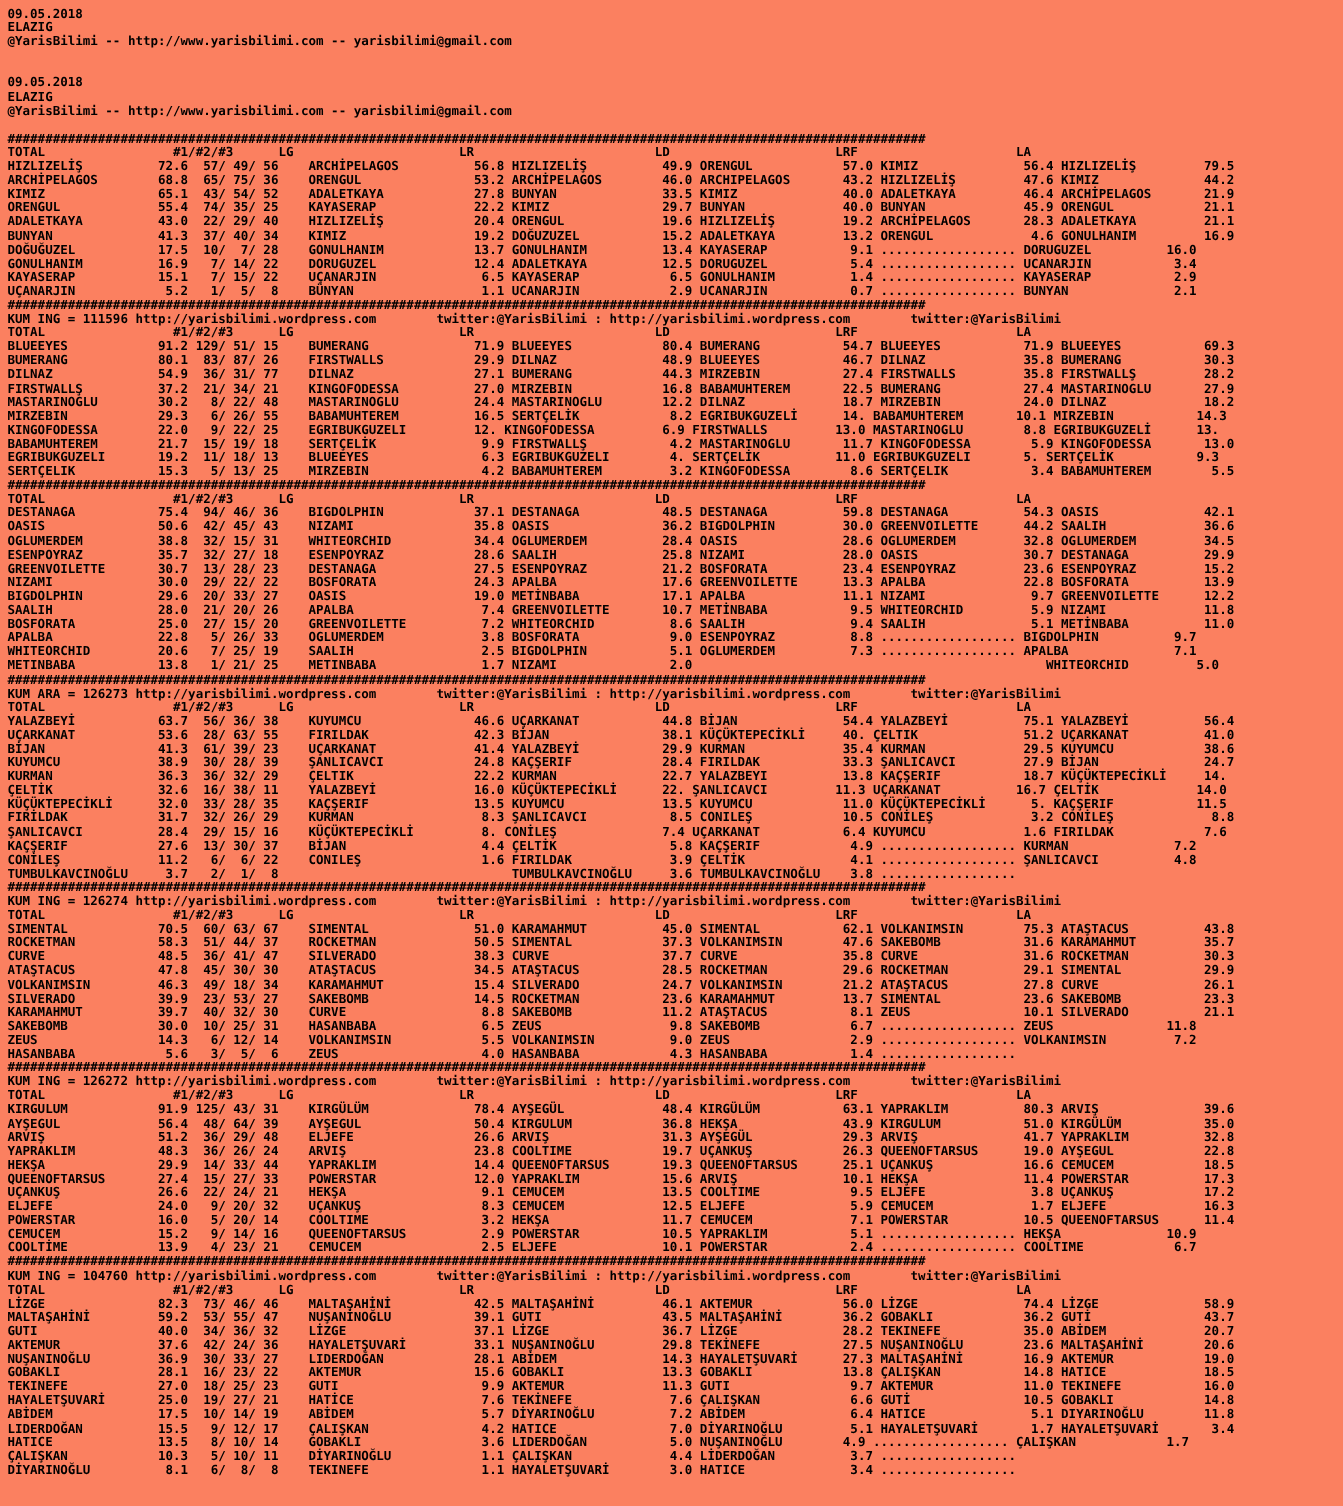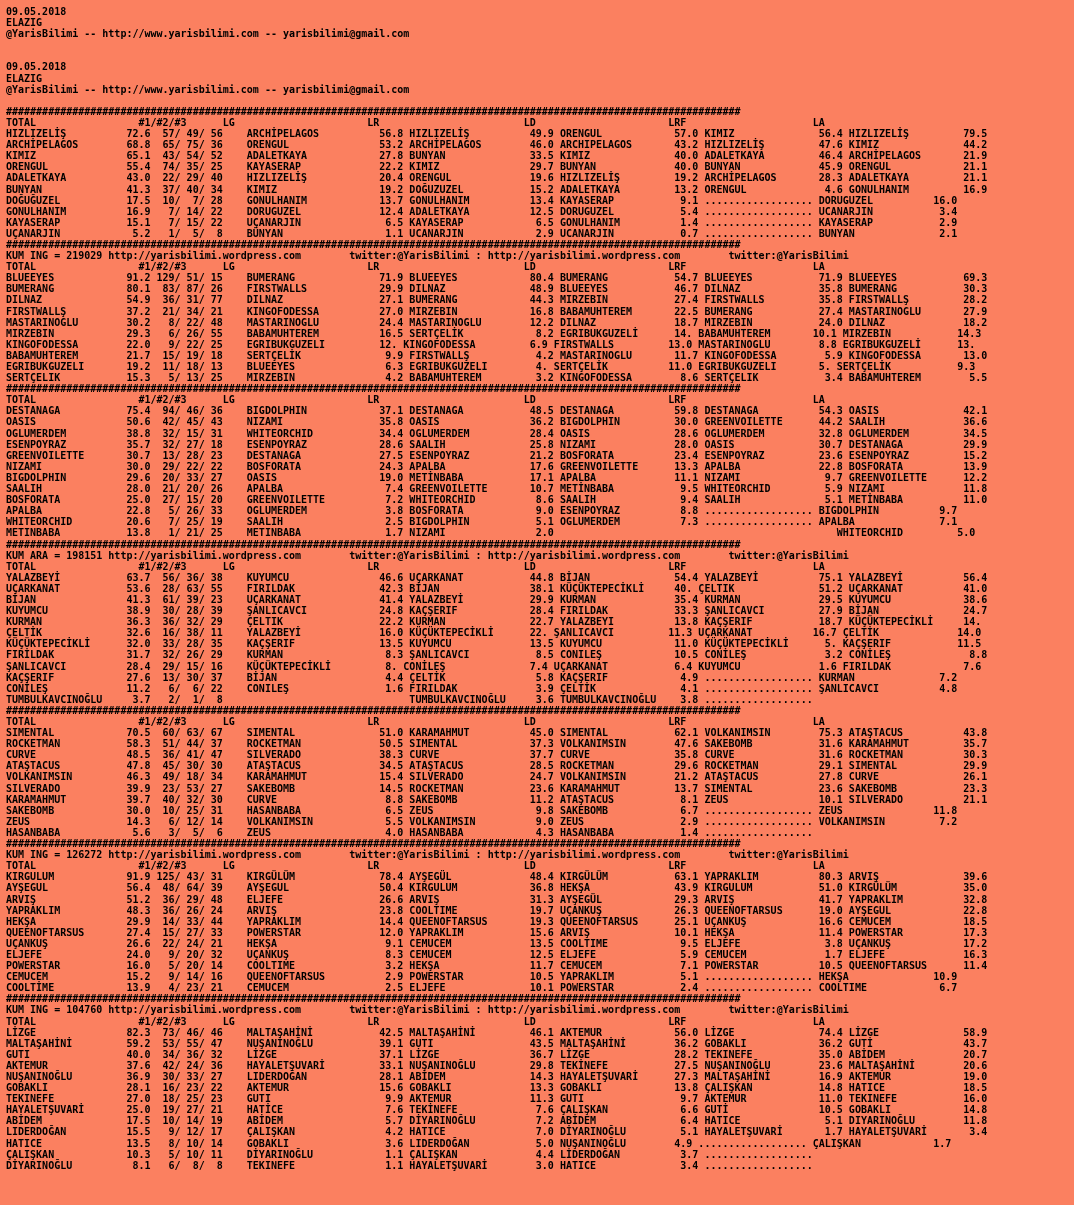--- a/index.html
+++ b/index.html
@@ -54,21 +54,21 @@
 ARCHİPELAGOS        68.8  65/ 75/ 36    ORENGUL               53.2 ARCHİPELAGOS        46.0 ARCHIPELAGOS       43.2 HIZLIZELİŞ         47.6 KIMIZ              44.2
 KIMIZ               65.1  43/ 54/ 52    ADALETKAYA            27.8 BUNYAN              33.5 KIMIZ              40.0 ADALETKAYA         46.4 ARCHİPELAGOS       21.9
 ORENGUL             55.4  74/ 35/ 25    KAYASERAP             22.2 KIMIZ               29.7 BUNYAN             40.0 BUNYAN             45.9 ORENGUL            21.1
 ADALETKAYA          43.0  22/ 29/ 40    HIZLIZELİŞ            20.4 ORENGUL             19.6 HIZLIZELİŞ         19.2 ARCHİPELAGOS       28.3 ADALETKAYA         21.1
 BUNYAN              41.3  37/ 40/ 34    KIMIZ                 19.2 DOĞUZUZEL           15.2 ADALETKAYA         13.2 ORENGUL             4.6 GONULHANIM         16.9
 DOĞUĞUZEL           17.5  10/  7/ 28    GONULHANIM            13.7 GONULHANIM          13.4 KAYASERAP           9.1 .................. DORUGUZEL          16.0
 GONULHANIM          16.9   7/ 14/ 22    DORUGUZEL             12.4 ADALETKAYA          12.5 DORUGUZEL           5.4 .................. UCANARJIN           3.4
 KAYASERAP           15.1   7/ 15/ 22    UÇANARJIN              6.5 KAYASERAP            6.5 GONULHANIM          1.4 .................. KAYASERAP           2.9
 UÇANARJIN            5.2   1/  5/  8    BÜNYAN                 1.1 UCANARJIN            2.9 UCANARJIN           0.7 .................. BUNYAN              2.1</pre>
       <pre>##########################################################################################################################</pre>
-      <pre>KUM ING = 219029 http://yarisbilimi.wordpress.com        twitter:@YarisBilimi : http://yarisbilimi.wordpress.com        twitter:@YarisBilimi</pre>
+      <pre>KUM ING = 111596 http://yarisbilimi.wordpress.com        twitter:@YarisBilimi : http://yarisbilimi.wordpress.com        twitter:@YarisBilimi</pre>
       <pre>TOTAL                 #1/#2/#3      LG                      LR                        LD                      LRF                     LA</pre>
       <pre>BLUEEYES            91.2 129/ 51/ 15    BUMERANG              71.9 BLUEEYES            80.4 BUMERANG           54.7 BLUEEYES           71.9 BLUEEYES           69.3
 BUMERANG            80.1  83/ 87/ 26    FIRSTWALLS            29.9 DILNAZ              48.9 BLUEEYES           46.7 DILNAZ             35.8 BUMERANG           30.3
 DILNAZ              54.9  36/ 31/ 77    DILNAZ                27.1 BUMERANG            44.3 MIRZEBIN           27.4 FIRSTWALLS         35.8 FIRSTWALLŞ         28.2
 FIRSTWALLŞ          37.2  21/ 34/ 21    KINGOFODESSA          27.0 MIRZEBIN            16.8 BABAMUHTEREM       22.5 BUMERANG           27.4 MASTARINOGLU       27.9
 MASTARINOGLU        30.2   8/ 22/ 48    MASTARINOGLU          24.4 MASTARINOGLU        12.2 DILNAZ             18.7 MIRZEBIN           24.0 DILNAZ             18.2
 MIRZEBIN            29.3   6/ 26/ 55    BABAMUHTEREM          16.5 SERTÇELİK            8.2 EGRIBUKGUZELİ      14. BABAMUHTEREM       10.1 MIRZEBIN           14.3
 KINGOFODESSA        22.0   9/ 22/ 25    EGRIBUKGUZELI         12. KINGOFODESSA         6.9 FIRSTWALLS         13.0 MASTARINOGLU        8.8 EGRIBUKGUZELİ      13.
 BABAMUHTEREM        21.7  15/ 19/ 18    SERTÇELİK              9.9 FIRSTWALLŞ           4.2 MASTARINOGLU       11.7 KINGOFODESSA        5.9 KINGOFODESSA       13.0
 EGRIBUKGUZELI       19.2  11/ 18/ 13    BLUEEYES               6.3 EGRIBUKGUZELI        4. SERTÇELİK          11.0 EGRIBUKGUZELI       5. SERTÇELİK           9.3
@@ -81,35 +81,36 @@
 ESENPOYRAZ          35.7  32/ 27/ 18    ESENPOYRAZ            28.6 SAALIH              25.8 NIZAMI             28.0 OASIS              30.7 DESTANAGA          29.9
 GREENVOILETTE       30.7  13/ 28/ 23    DESTANAGA             27.5 ESENPOYRAZ          21.2 BOSFORATA          23.4 ESENPOYRAZ         23.6 ESENPOYRAZ         15.2
 NIZAMI              30.0  29/ 22/ 22    BOSFORATA             24.3 APALBA              17.6 GREENVOILETTE      13.3 APALBA             22.8 BOSFORATA          13.9
 BIGDOLPHIN          29.6  20/ 33/ 27    OASIS                 19.0 METİNBABA           17.1 APALBA             11.1 NIZAMI              9.7 GREENVOILETTE      12.2
 SAALIH              28.0  21/ 20/ 26    APALBA                 7.4 GREENVOILETTE       10.7 METİNBABA           9.5 WHITEORCHID         5.9 NIZAMI             11.8
 BOSFORATA           25.0  27/ 15/ 20    GREENVOILETTE          7.2 WHITEORCHID          8.6 SAALIH              9.4 SAALIH              5.1 METİNBABA          11.0
 APALBA              22.8   5/ 26/ 33    OGLUMERDEM             3.8 BOSFORATA            9.0 ESENPOYRAZ          8.8 .................. BIGDOLPHIN          9.7
 WHITEORCHID         20.6   7/ 25/ 19    SAALIH                 2.5 BIGDOLPHIN           5.1 OGLUMERDEM          7.3 .................. APALBA              7.1
 METINBABA           13.8   1/ 21/ 25    METINBABA              1.7 NIZAMI               2.0                                               WHITEORCHID         5.0</pre>
       <pre>##########################################################################################################################</pre>
-      <pre>KUM ARA = 198151 http://yarisbilimi.wordpress.com        twitter:@YarisBilimi : http://yarisbilimi.wordpress.com        twitter:@YarisBilimi</pre>
+      <pre>KUM ARA = 126273 http://yarisbilimi.wordpress.com        twitter:@YarisBilimi : http://yarisbilimi.wordpress.com        twitter:@YarisBilimi</pre>
       <pre>TOTAL                 #1/#2/#3      LG                      LR                        LD                      LRF                     LA</pre>
       <pre>YALAZBEYİ           63.7  56/ 36/ 38    KUYUMCU               46.6 UÇARKANAT           44.8 BİJAN              54.4 YALAZBEYİ          75.1 YALAZBEYİ          56.4
 UÇARKANAT           53.6  28/ 63/ 55    FIRILDAK              42.3 BİJAN               38.1 KÜÇÜKTEPECİKLİ     40. ÇELTIK              51.2 UÇARKANAT          41.0
 BİJAN               41.3  61/ 39/ 23    UÇARKANAT             41.4 YALAZBEYİ           29.9 KURMAN             35.4 KURMAN             29.5 KUYUMCU            38.6
 KUYUMCU             38.9  30/ 28/ 39    ŞANLICAVCI            24.8 KAÇŞERIF            28.4 FIRILDAK           33.3 ŞANLICAVCI         27.9 BİJAN              24.7
 KURMAN              36.3  36/ 32/ 29    ÇELTIK                22.2 KURMAN              22.7 YALAZBEYI          13.8 KAÇŞERIF           18.7 KÜÇÜKTEPECİKLİ     14.
 ÇELTİK              32.6  16/ 38/ 11    YALAZBEYİ             16.0 KÜÇÜKTEPECİKLİ      22. ŞANLICAVCI         11.3 UÇARKANAT          16.7 ÇELTİK             14.0
 KÜÇÜKTEPECİKLİ      32.0  33/ 28/ 35    KAÇŞERIF              13.5 KUYUMCU             13.5 KUYUMCU            11.0 KÜÇÜKTEPECİKLİ      5. KAÇŞERIF           11.5
 FIRİLDAK            31.7  32/ 26/ 29    KURMAN                 8.3 ŞANLICAVCI           8.5 CONILEŞ            10.5 CONİLEŞ             3.2 CONİLEŞ             8.8
 ŞANLICAVCI          28.4  29/ 15/ 16    KÜÇÜKTEPECİKLİ         8. CONİLEŞ              7.4 UÇARKANAT           6.4 KUYUMCU             1.6 FIRILDAK            7.6
 KAÇŞERIF            27.6  13/ 30/ 37    BİJAN                  4.4 ÇELTİK               5.8 KAÇŞERIF            4.9 .................. KURMAN              7.2
 CONİLEŞ             11.2   6/  6/ 22    CONILEŞ                1.6 FIRILDAK             3.9 ÇELTİK              4.1 .................. ŞANLICAVCI          4.8
 TUMBULKAVCINOĞLU     3.7   2/  1/  8                               TUMBULKAVCINOĞLU     3.6 TUMBULKAVCINOĞLU    3.8 ..................</pre>
       <pre>##########################################################################################################################</pre>
+      <pre>KUM ING = 126274 http://yarisbilimi.wordpress.com        twitter:@YarisBilimi : http://yarisbilimi.wordpress.com        twitter:@YarisBilimi</pre>
       <pre>TOTAL                 #1/#2/#3      LG                      LR                        LD                      LRF                     LA</pre>
       <pre>SIMENTAL            70.5  60/ 63/ 67    SIMENTAL              51.0 KARAMAHMUT          45.0 SIMENTAL           62.1 VOLKANIMSIN        75.3 ATAŞTACUS          43.8
 ROCKETMAN           58.3  51/ 44/ 37    ROCKETMAN             50.5 SIMENTAL            37.3 VOLKANIMSIN        47.6 SAKEBOMB           31.6 KARAMAHMUT         35.7
 CURVE               48.5  36/ 41/ 47    SILVERADO             38.3 CURVE               37.7 CURVE              35.8 CURVE              31.6 ROCKETMAN          30.3
 ATAŞTACUS           47.8  45/ 30/ 30    ATAŞTACUS             34.5 ATAŞTACUS           28.5 ROCKETMAN          29.6 ROCKETMAN          29.1 SIMENTAL           29.9
 VOLKANIMSIN         46.3  49/ 18/ 34    KARAMAHMUT            15.4 SILVERADO           24.7 VOLKANIMSIN        21.2 ATAŞTACUS          27.8 CURVE              26.1
 SILVERADO           39.9  23/ 53/ 27    SAKEBOMB              14.5 ROCKETMAN           23.6 KARAMAHMUT         13.7 SIMENTAL           23.6 SAKEBOMB           23.3
 KARAMAHMUT          39.7  40/ 32/ 30    CURVE                  8.8 SAKEBOMB            11.2 ATAŞTACUS           8.1 ZEUS               10.1 SILVERADO          21.1
 SAKEBOMB            30.0  10/ 25/ 31    HASANBABA              6.5 ZEUS                 9.8 SAKEBOMB            6.7 .................. ZEUS               11.8
 ZEUS                14.3   6/ 12/ 14    VOLKANIMSIN            5.5 VOLKANIMSIN          9.0 ZEUS                2.9 .................. VOLKANIMSIN         7.2

